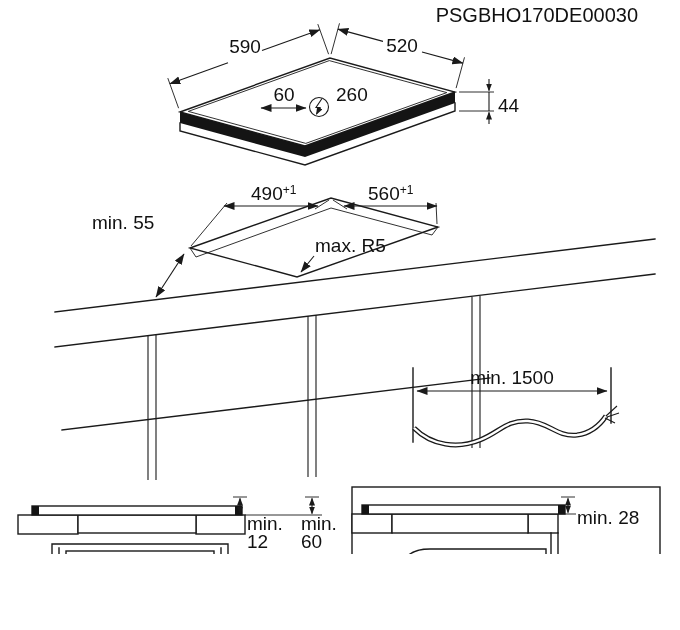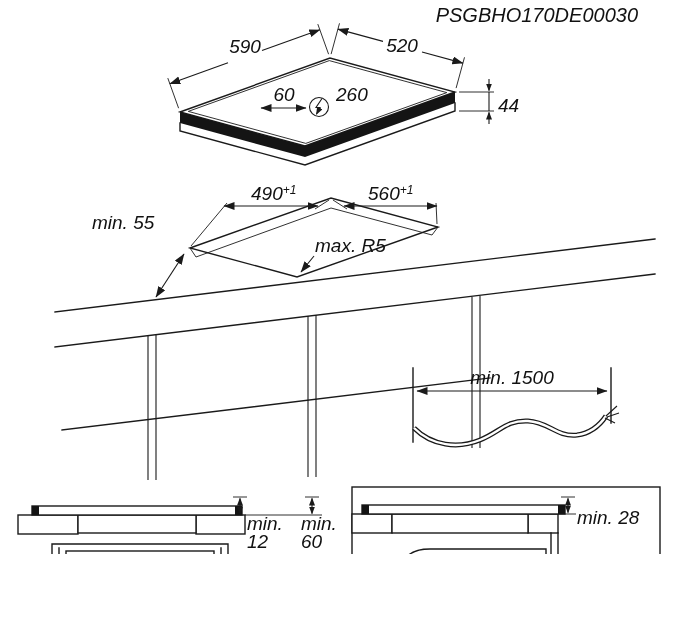--- a/index.html
+++ b/index.html
@@ -1,16 +1,16 @@
 <!DOCTYPE html>
 <html><head>
 <meta charset="utf-8">
 <style>
   html,body{margin:0;padding:0;background:#fff;}
-  #canvas{width:680px;height:554px;background:#fff;position:relative;overflow:hidden;font-style:italic;}
+  #canvas{width:680px;height:554px;background:#fff;position:relative;overflow:hidden;}
   svg text{font-family:"Liberation Sans","DejaVu Sans",sans-serif;fill:#111;font-size:19px;}
   .ln{stroke:#1a1a1a;stroke-width:1.4;fill:none;stroke-linecap:square;}
   .thin{stroke:#1a1a1a;stroke-width:0.9;fill:none;}
   .dim{stroke:#1a1a1a;stroke-width:1.1;fill:none;}
   .whitefill{fill:#fff;}
   .blackfill{fill:#141414;stroke:none;}
   .title{font-size:20px;}
   .sup{font-size:12px;}
 </style>
 </head>

